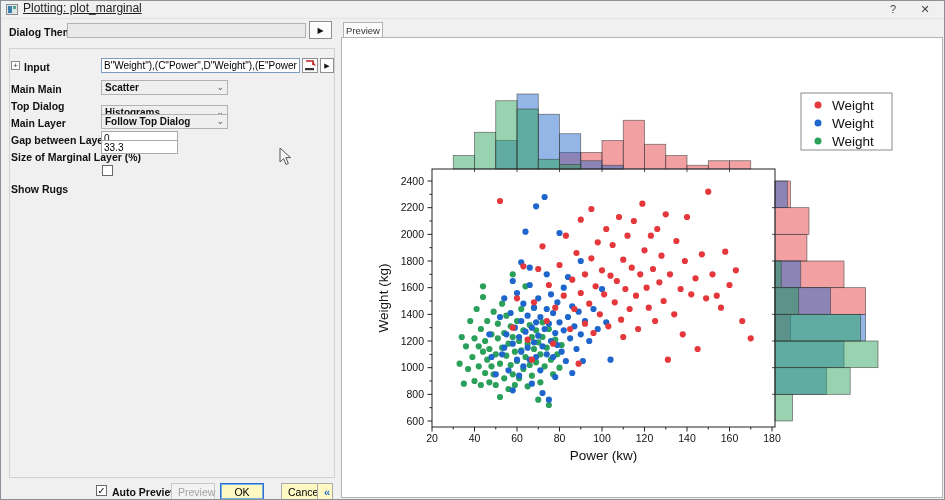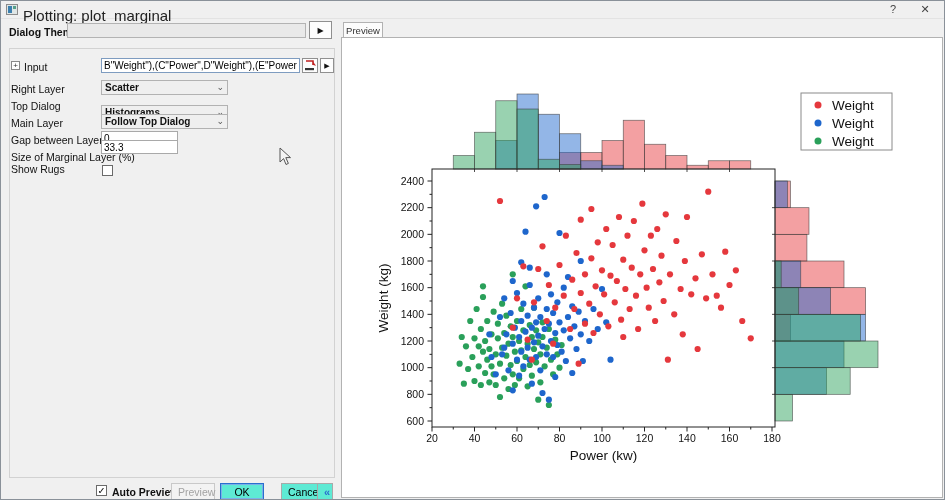--- a/index.html
+++ b/index.html
@@ -7,45 +7,45 @@
   .window{
     position:relative;width:945px;height:500px;background:#f0f0f0;
     border:1px solid #8a9199;font-family:"Liberation Sans",sans-serif;
     font-size:10.5px;color:#111;overflow:hidden;
   }
   
   .titlebar{position:absolute;left:0;top:0;width:100%;height:18px;background:#f0f0f0;border-bottom:1px solid #e3e3e3;}
   .title-icon{position:absolute;left:5px;top:3px;width:12px;height:11px;border:1px solid #8c8c8c;background:#dfe6e6;}
   .title-icon span{position:absolute;left:1px;top:1px;width:4px;height:7px;background:#3c7fae;}
   .title-icon i{position:absolute;right:1px;top:1px;width:3px;height:3px;background:#57a089;}
-  .title-text{position:absolute;left:22px;top:6px;font-size:15px;color:#222;}
+  .title-text{position:absolute;left:22px;top:0;font-size:12px;color:#222;text-decoration:underline;}
   .title-btn{position:absolute;top:1px;width:22px;height:15px;text-align:center;color:#444;font-size:11px;line-height:15px;cursor:default;}
   .btn-help{right:40px;} .btn-close{right:8px;}
   
   .theme-label{position:absolute;left:8px;top:25px;font-weight:bold;}
   .theme-field{position:absolute;left:66px;top:22px;width:239px;height:15px;background:#e9e9e9;border:1px solid #b3b3b3;}
   .theme-flyout{position:absolute;left:308px;top:20px;width:23px;height:18px;background:#fdfdfd;border:1px solid #8f8f8f;font-size:8px;text-align:center;line-height:17px;color:#111;}
   
   .groupbox{position:absolute;left:8px;top:47px;width:326px;height:430px;border:1px solid #d2d2d2;background:#f0f0f0;}
-  .row-label{position:absolute;left:10px;font-weight:normal;white-space:nowrap;}
+  .row-label{position:absolute;left:10px;font-weight:bold;white-space:nowrap;}
   .expander{position:absolute;left:10px;top:60px;width:9px;height:9px;border:1px solid #8a8a8a;background:#fff;font-size:8px;line-height:7px;text-align:center;color:#333;}
   .input-label{left:23px;top:60px;}
   .text-field{position:absolute;background:#fff;border:1px solid #7e9cc0;font-size:10px;padding:1px 2px;white-space:nowrap;overflow:hidden;line-height:11px;}
   .field-input{left:100px;top:57px;width:199px;height:15px;}
   .mini-btn{position:absolute;background:#fdfdfd;border:1px solid #909090;text-align:center;}
   .btn-range{left:301px;top:57px;width:16px;height:15px;}
   .btn-inflyout{left:319px;top:57px;width:14px;height:15px;font-size:7px;line-height:14px;color:#111;}
   .combo{position:absolute;left:100px;width:127px;height:15px;background:#efefef;border:1px solid #b2b2b2;padding:1px 22px 1px 3px;font-weight:600;font-size:10px;line-height:11px;white-space:nowrap;}
   .combo .chev{position:absolute;right:3px;top:1px;font-size:9px;color:#555;font-weight:400;}
   .num-field{width:77px;height:14px;}
   .checkbox{position:absolute;width:11px;height:11px;background:#fff;border:1px solid #6a6a6a;font-size:9.5px;line-height:10px;text-align:center;color:#111;}
   
   .footer-check{left:95px;top:484px;}
   .footer-label{position:absolute;left:111px;top:485px;font-weight:bold;}
-  .push-btn{position:absolute;top:482px;width:44px;height:17px;font-size:10.5px;text-align:center;line-height:15px;background:#5eead4;border:1px solid #a9a9a9;}
+  .push-btn{position:absolute;top:482px;width:44px;height:17px;font-size:10.5px;text-align:center;line-height:15px;background:#fef9c3;border:1px solid #a9a9a9;}
   .btn-preview{left:170px;color:#a3a3a3;background:#f3f3f3;border-color:#c9c9c9;}
   .btn-ok{left:219px;border:1px solid #2a6fce;box-shadow:inset 0 0 0 1px #7ab0e8;}
   .btn-cancel{left:280px;}
   .btn-collapse{left:316px;width:16px;color:#2a6fce;font-weight:bold;font-size:11px;}
   
   .tab{position:absolute;left:342px;top:21px;width:40px;height:16px;background:#fcfcfc;border:1px solid #b2b2b2;border-bottom:none;font-size:9.5px;text-align:center;line-height:16px;color:#333;}
   .preview-content{position:absolute;left:340px;top:36px;width:602px;height:461px;background:#ffffff;border:1px solid #b2b2b2;}
   .cursor{position:absolute;left:278px;top:146px;}
 </style>
 </head>
@@ -74,21 +74,21 @@
   <input class="text-field field-input" value="B&quot;Weight&quot;),(C&quot;Power&quot;,D&quot;Weight&quot;),(E&quot;Power&quot;,F&quot;Weight&quot;))" style="">
   <div class="mini-btn btn-range">
     <svg width="14" height="13">
       <path d="M3 2 L10 2 L10 6" fill="none" stroke="#c02020" stroke-width="1.6"></path>
       <path d="M10 6 L7.3 4.4 L12 3.6 Z" fill="#c02020" transform="rotate(62 10 6)"></path>
       <rect x="2" y="9" width="9" height="2.2" fill="#333"></rect>
     </svg>
   </div>
   <div class="mini-btn btn-inflyout">▶</div>
 
-  <div class="row-label" style="top:82px">Right Layer</div>
+  <div class="row-label" style="top:82px">Main Main</div>
   <div class="combo" style="top:79px">
     <span>Scatter</span>
     <span class="chev">⌄</span>
   </div>
 
   <div class="row-label" style="top:99px">Top Dialog</div>
   <div class="combo" style="top:104px">
     <span>Histograms</span>
     <span class="chev">⌄</span>
   </div>
@@ -98,21 +98,21 @@
     <span>Follow Top Dialog</span>
     <span class="chev">⌄</span>
   </div>
 
   <div class="row-label" style="top:133px">Gap between Layers</div>
   <input class="text-field num-field" style="left: 100px; top: 130px; border-color: rgb(169, 169, 169);" value="0">
 
   <div class="row-label" style="top:150px">Size of Marginal Layer (%)</div>
   <input class="text-field num-field" style="left: 100px; top: 139px; border-color: rgb(169, 169, 169);" value="33.3">
 
-  <div class="row-label" style="top:162px">Show Rugs</div>
+  <div class="row-label" style="top:182px">Show Rugs</div>
   <div class="checkbox" style="left:101px;top:164px"></div>
 
   <svg class="cursor" width="13" height="19">
     <polygon points="1,1 1,15 4.6,11.6 7,17.5 9.4,16.4 6.8,10.6 11.5,10.6" fill="#f4f4f4" stroke="#555" stroke-width="1"></polygon>
   </svg>
 
   <div class="checkbox footer-check">✓</div>
   <div class="footer-label">Auto Preview</div>
   <button class="push-btn btn-preview" disabled="">Preview</button>
   <button class="push-btn btn-ok">OK</button>

